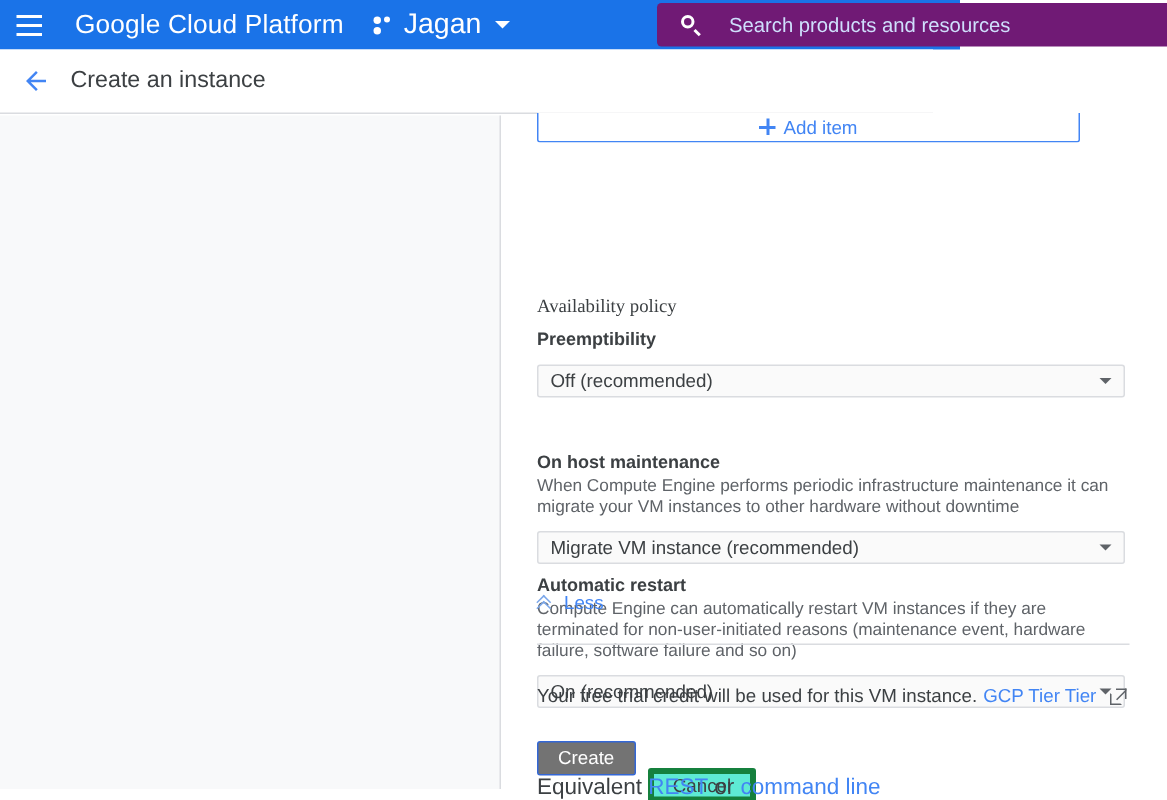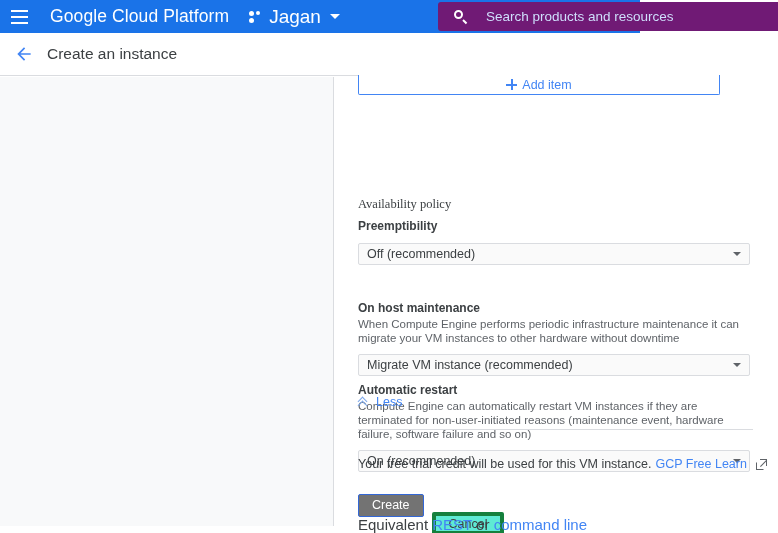--- a/index.html
+++ b/index.html
@@ -351,21 +351,21 @@
         <i class="c1"></i>
           <i class="c2"></i>
       </span>
       <span class="less-label">Less</span>
     </div>
 
     <div class="hrule"></div>
 
     <div class="trial-row">
       <span>Your free trial credit will be used for this VM instance.</span>
-      <span class="inline-link">GCP Free Learn</span>
+      <span class="inline-link">GCP Tier Tier</span>
       <span class="ext-link-icon">
         <span class="box"></span>
           <span class="arr"></span>
           <span class="diag"></span>
       </span>
     </div>
 
     <div class="btn-row">
       <div class="btn btn-primary">Create</div>
       <div class="btn btn-secondary">Cancel</div>

